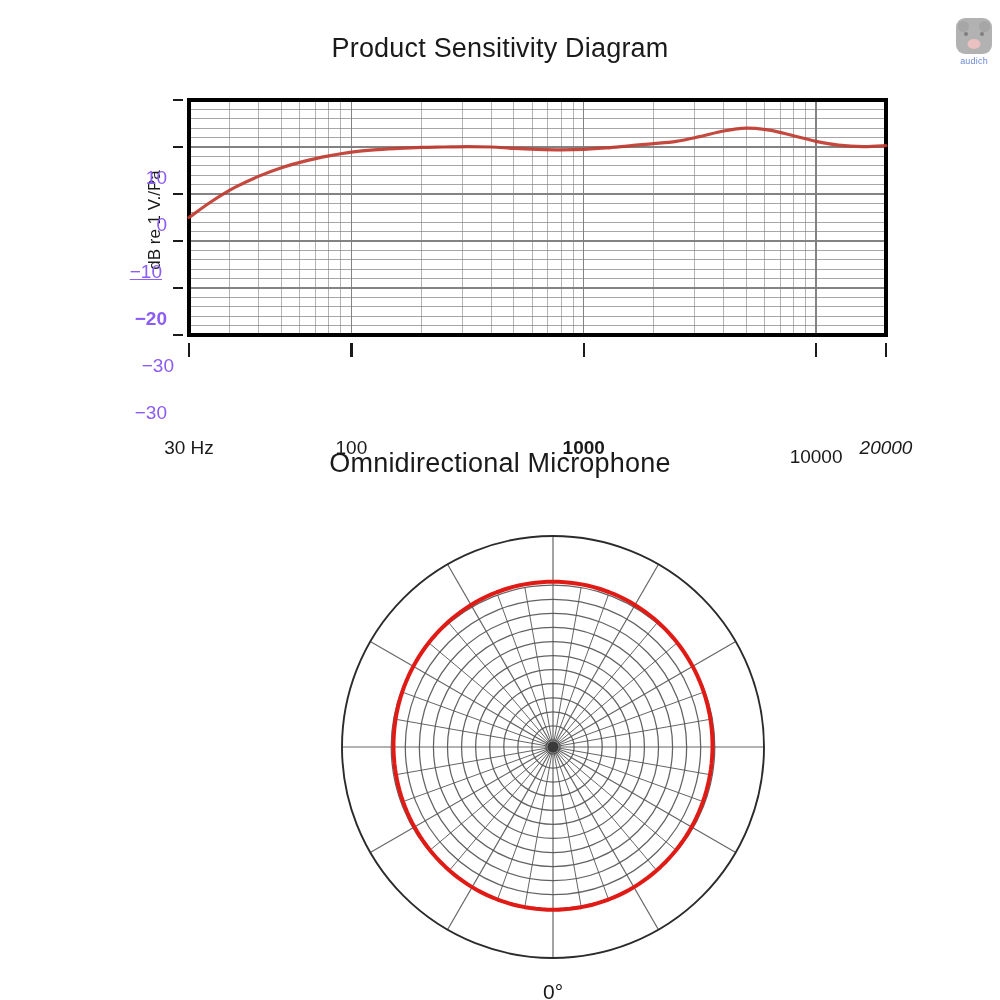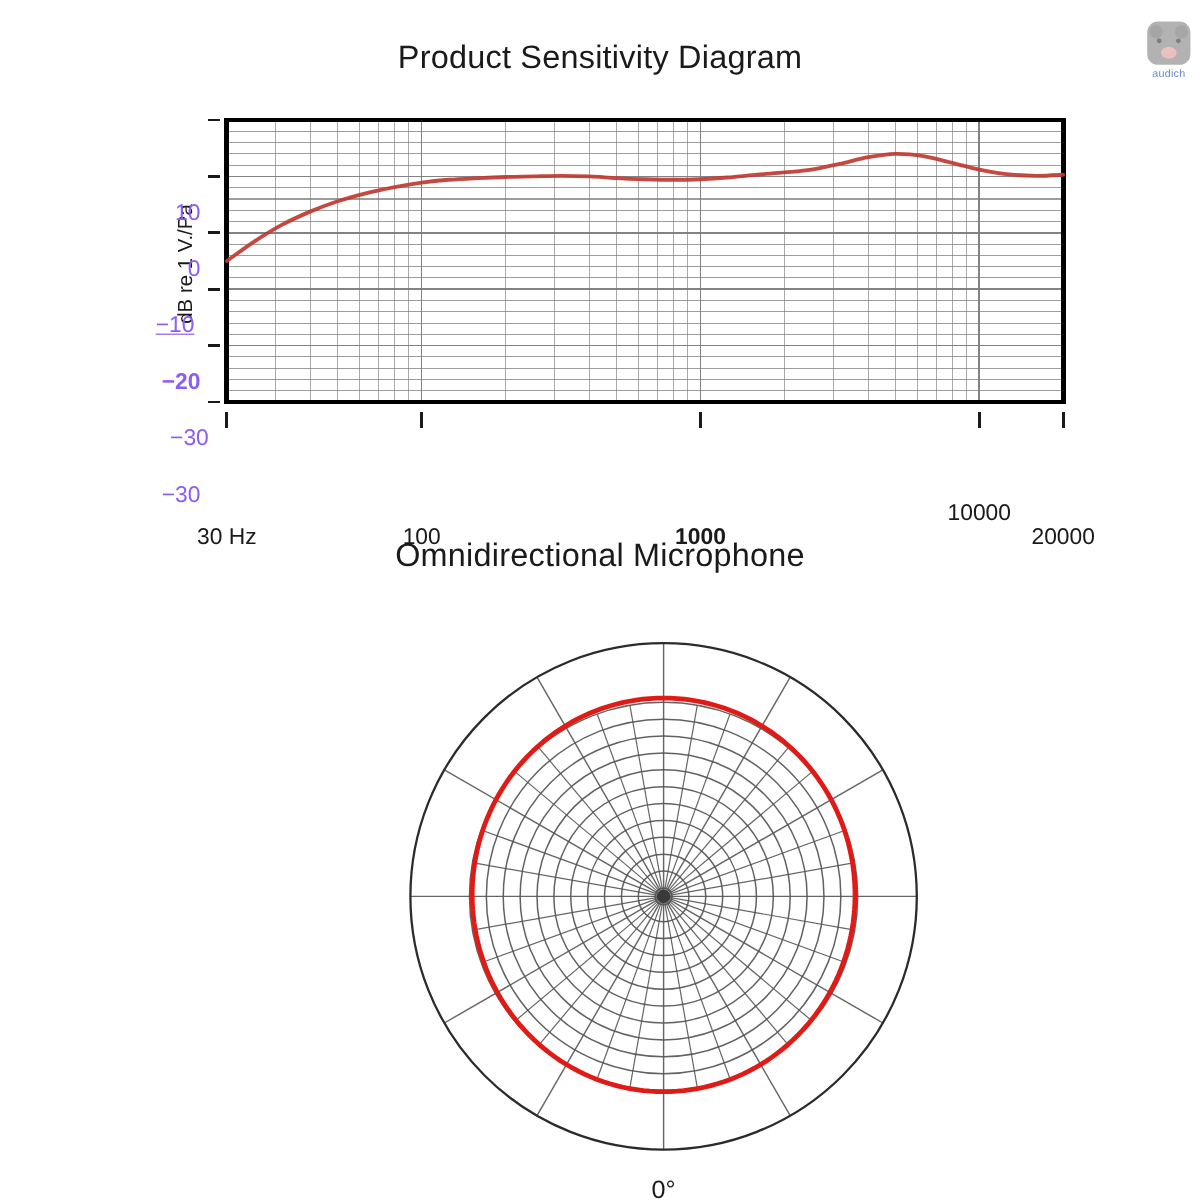--- a/index.html
+++ b/index.html
@@ -135,22 +135,22 @@
         <div class="ytick" style="width: 64px; left: 103px; top: 134px;">0</div>
         <div class="ytick" style="width: 64px; left: 98px; top: 181px; text-decoration: underline;">−10</div>
         <div class="ytick" style="width: 64px; left: 103px; top: 228px; font-weight: bold;">−20</div>
         <div class="ytick" style="width: 64px; left: 110px; top: 275px;">−30</div>
         <div class="ytick" style="width: 64px; left: 103px; top: 322px;">−30</div>
       </div>
     <div id="freq-xticks">
         <div class="xtick" style="width: 140px; left: 119px; top: 357px;">30 Hz</div>
         <div class="xtick" style="width: 140px; left: 281.394px; top: 357px;">100</div>
         <div class="xtick" style="width: 140px; left: 513.727px; top: 357px; font-weight: bold;">1000</div>
-        <div class="xtick" style="width: 140px; left: 746.061px; top: 337px; text-align: center;">10000</div>
-        <div class="xtick" style="width: 140px; left: 816px; top: 357px;">20000</div>
+        <div class="xtick" style="width: 140px; left: 746.061px; top: 366px; text-align: center;">10000</div>
+        <div class="xtick" style="width: 140px; left: 816px; top: 357px; font-style: italic;">20000</div>
       </div>
   </div>
 
   <div class="title" id="title-polar">Omnidirectional Microphone</div>
 
   <div id="polar-wrap">
     <svg id="polar-svg" width="1000" height="520">
         <g>
           <line x1="553" y1="267" x2="553.00" y2="56.00" stroke="#555555" stroke-width="1.2" opacity="0.9"></line>
           <line x1="553" y1="267" x2="581.09" y2="107.69" stroke="#555555" stroke-width="1" opacity="0.9"></line>

